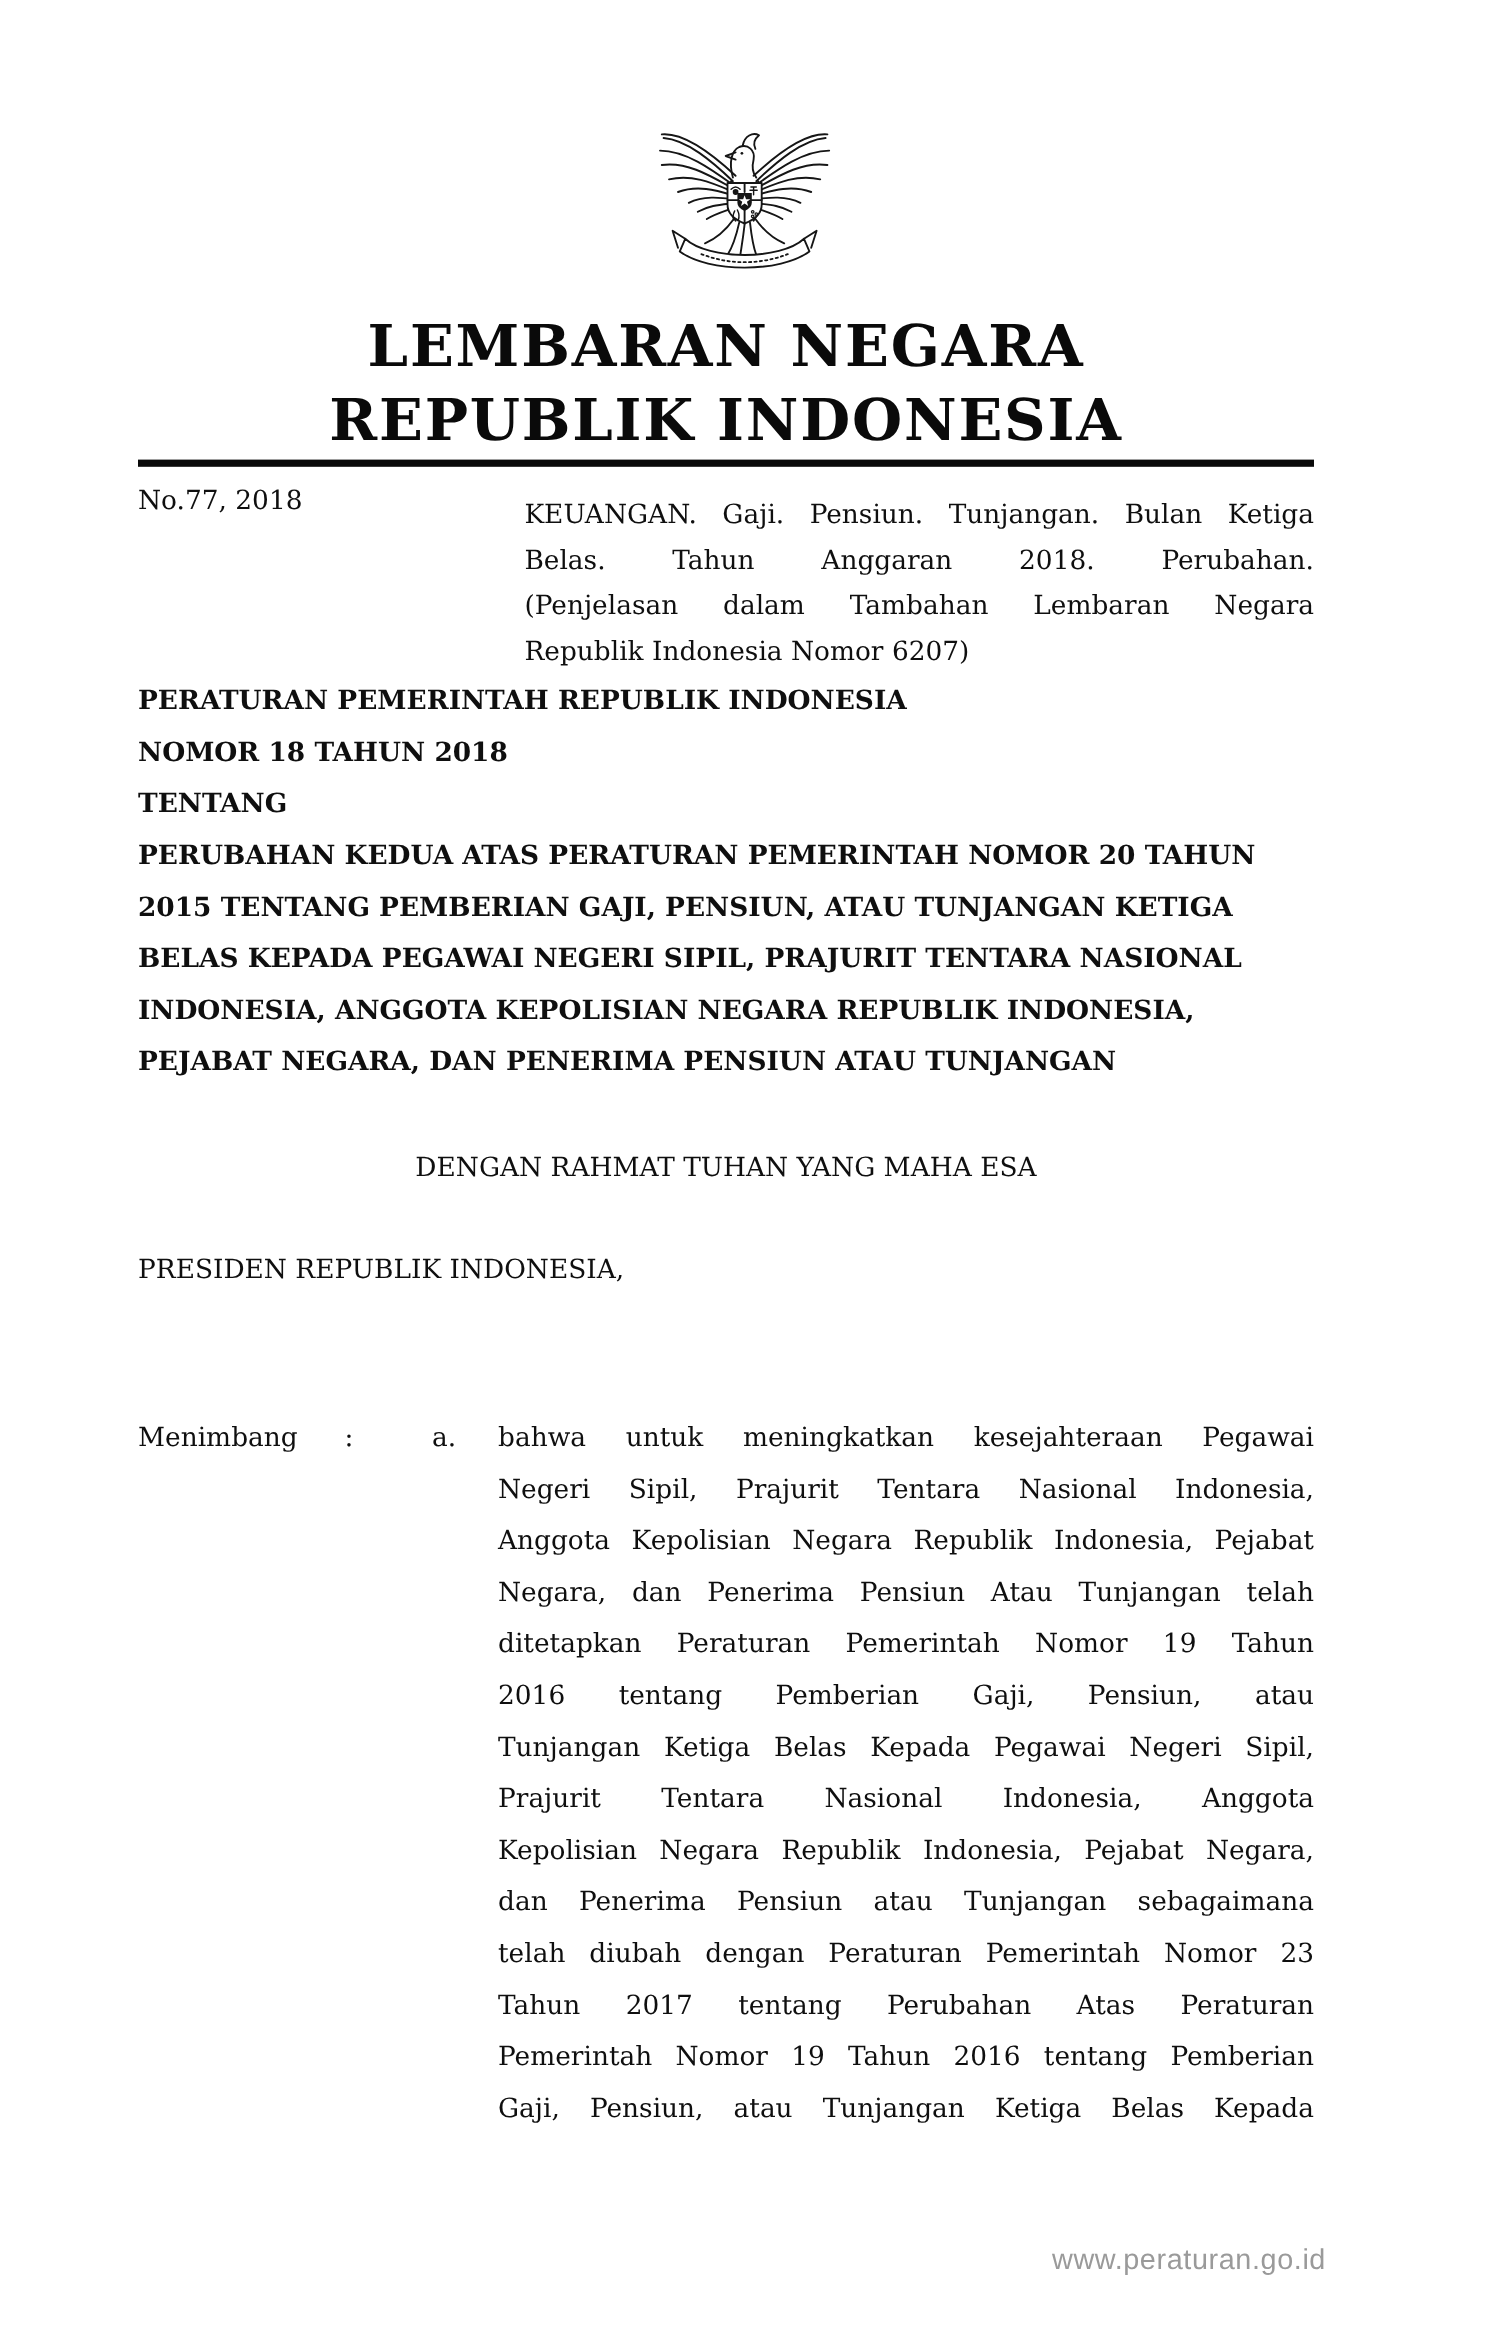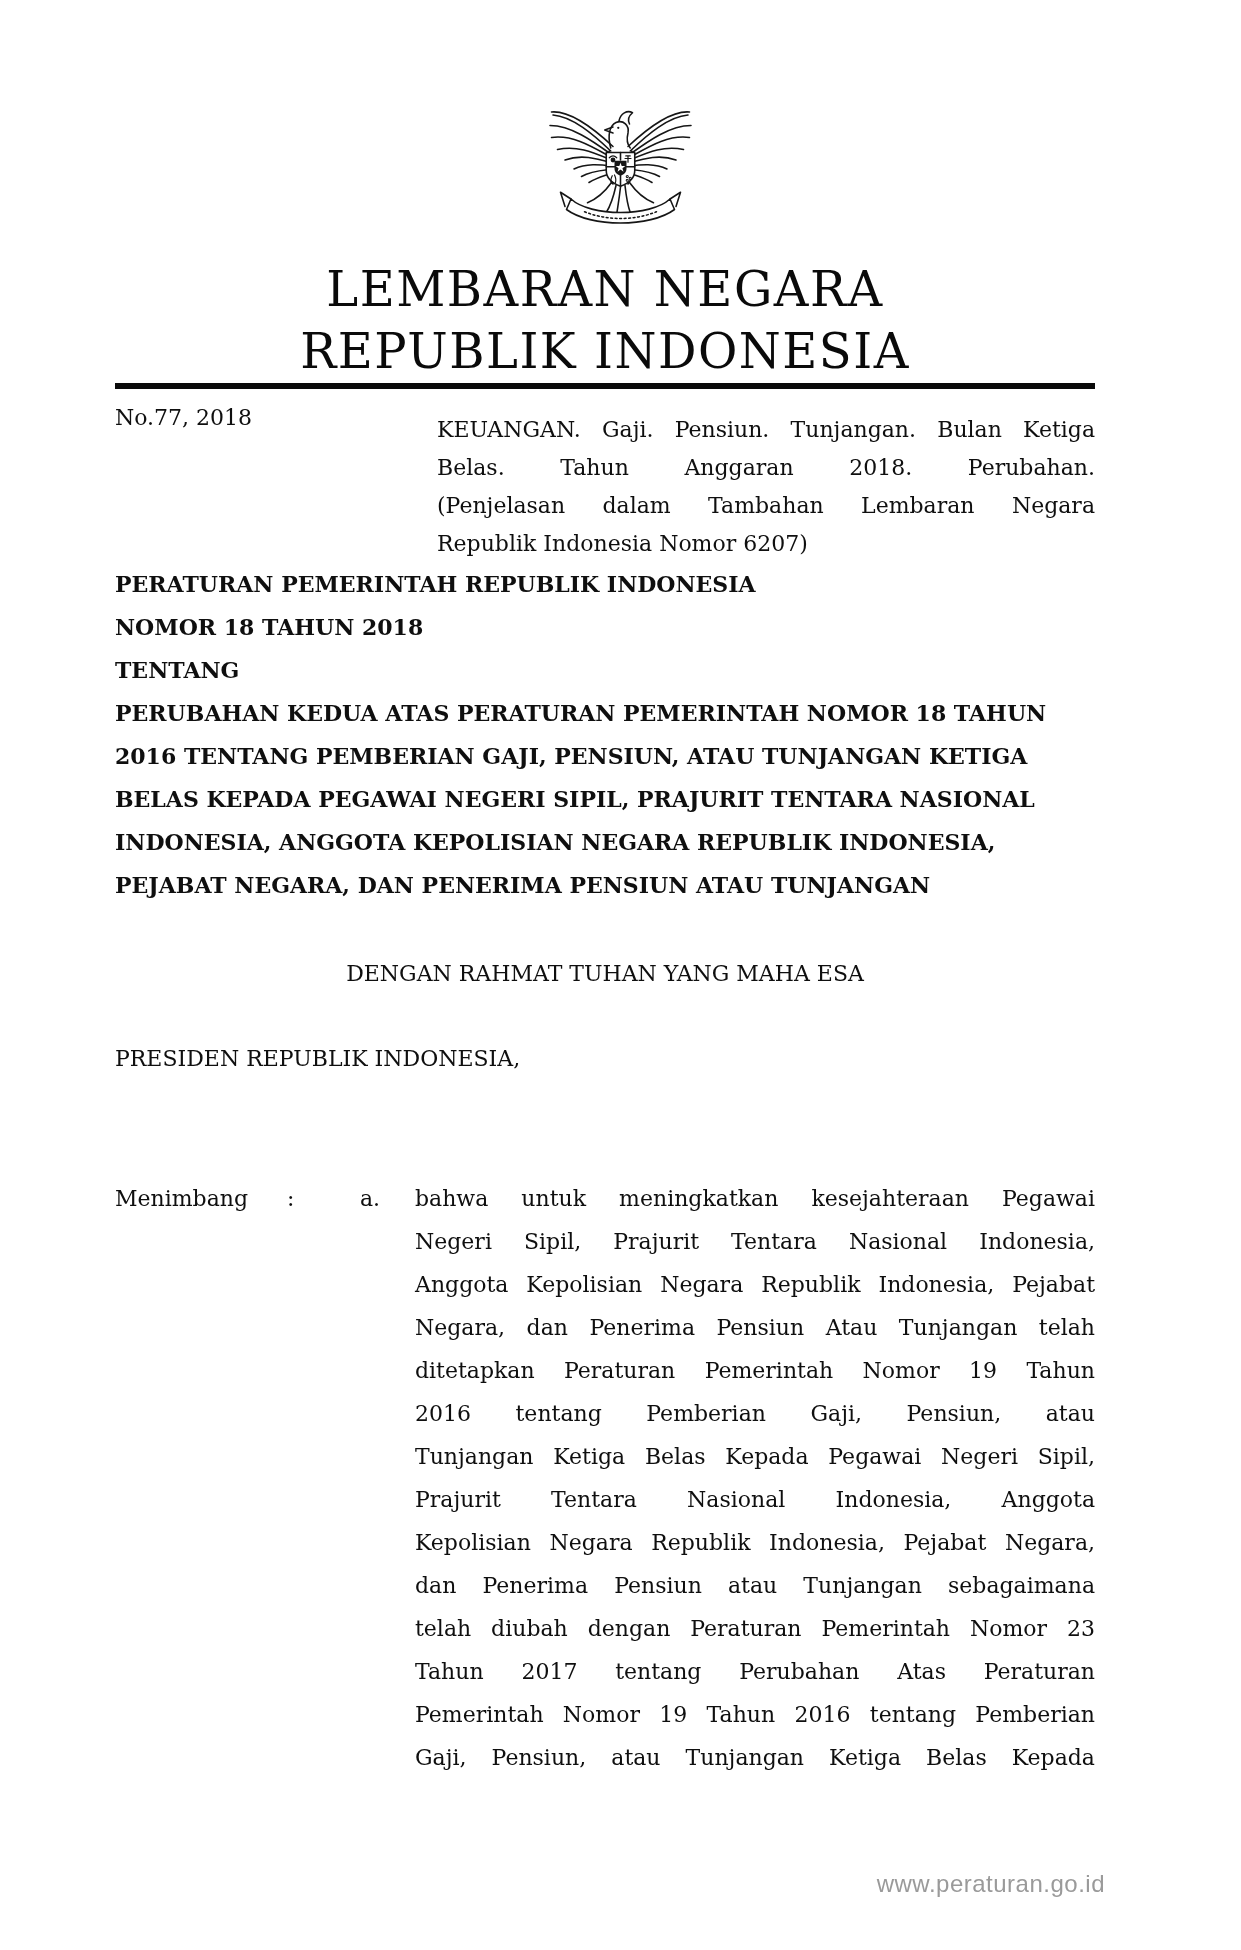--- a/index.html
+++ b/index.html
@@ -12,21 +12,21 @@
     overflow:hidden;
   }
   .content{padding:0 146px 0 115px;}
 
   .emblem-wrap{padding-top:88px;text-align:center;}
   .emblem-wrap svg{display:inline-block;}
 
   .masthead-title{
     margin-top:16px;
     text-align:center;
-    font-weight:normal;
+    font-weight:bold;
     font-size:48px;
     line-height:62px;
     letter-spacing:1.5px;
     color:#0a0a0a;
   }
   .rule{height:6px;background:#0a0a0a;margin-top:1px;}
 
   .meta{display:flex;margin-top:10px;font-size:22px;}
   .meta-number{width:322px;line-height:38px;white-space:nowrap;}
   .meta-subject{flex:1;line-height:38px;margin-top:12px;}
@@ -144,22 +144,22 @@
           <div class="jline">(Penjelasan dalam Tambahan Lembaran Negara</div>
           <div class="jline">Republik Indonesia Nomor 6207)</div>
         </div>
     </div>
 
     <div class="heading">
 
     <div>PERATURAN PEMERINTAH REPUBLIK INDONESIA</div>
         <div>NOMOR 18 TAHUN 2018</div>
         <div>TENTANG</div>
-        <div>PERUBAHAN KEDUA ATAS PERATURAN PEMERINTAH NOMOR 18 TAHUN</div>
-        <div>2016 TENTANG PEMBERIAN GAJI, PENSIUN, ATAU TUNJANGAN KETIGA</div>
+        <div>PERUBAHAN KEDUA ATAS PERATURAN PEMERINTAH NOMOR 20 TAHUN</div>
+        <div>2015 TENTANG PEMBERIAN GAJI, PENSIUN, ATAU TUNJANGAN KETIGA</div>
         <div>BELAS KEPADA PEGAWAI NEGERI SIPIL, PRAJURIT TENTARA NASIONAL</div>
         <div>INDONESIA, ANGGOTA KEPOLISIAN NEGARA REPUBLIK INDONESIA,</div>
         <div>PEJABAT NEGARA, DAN PENERIMA PENSIUN ATAU TUNJANGAN</div>
       </div>
 
     <div class="invocation">DENGAN RAHMAT TUHAN YANG MAHA ESA</div>
 
     <div class="authority">PRESIDEN REPUBLIK INDONESIA,</div>
 
     <div class="considerations">

